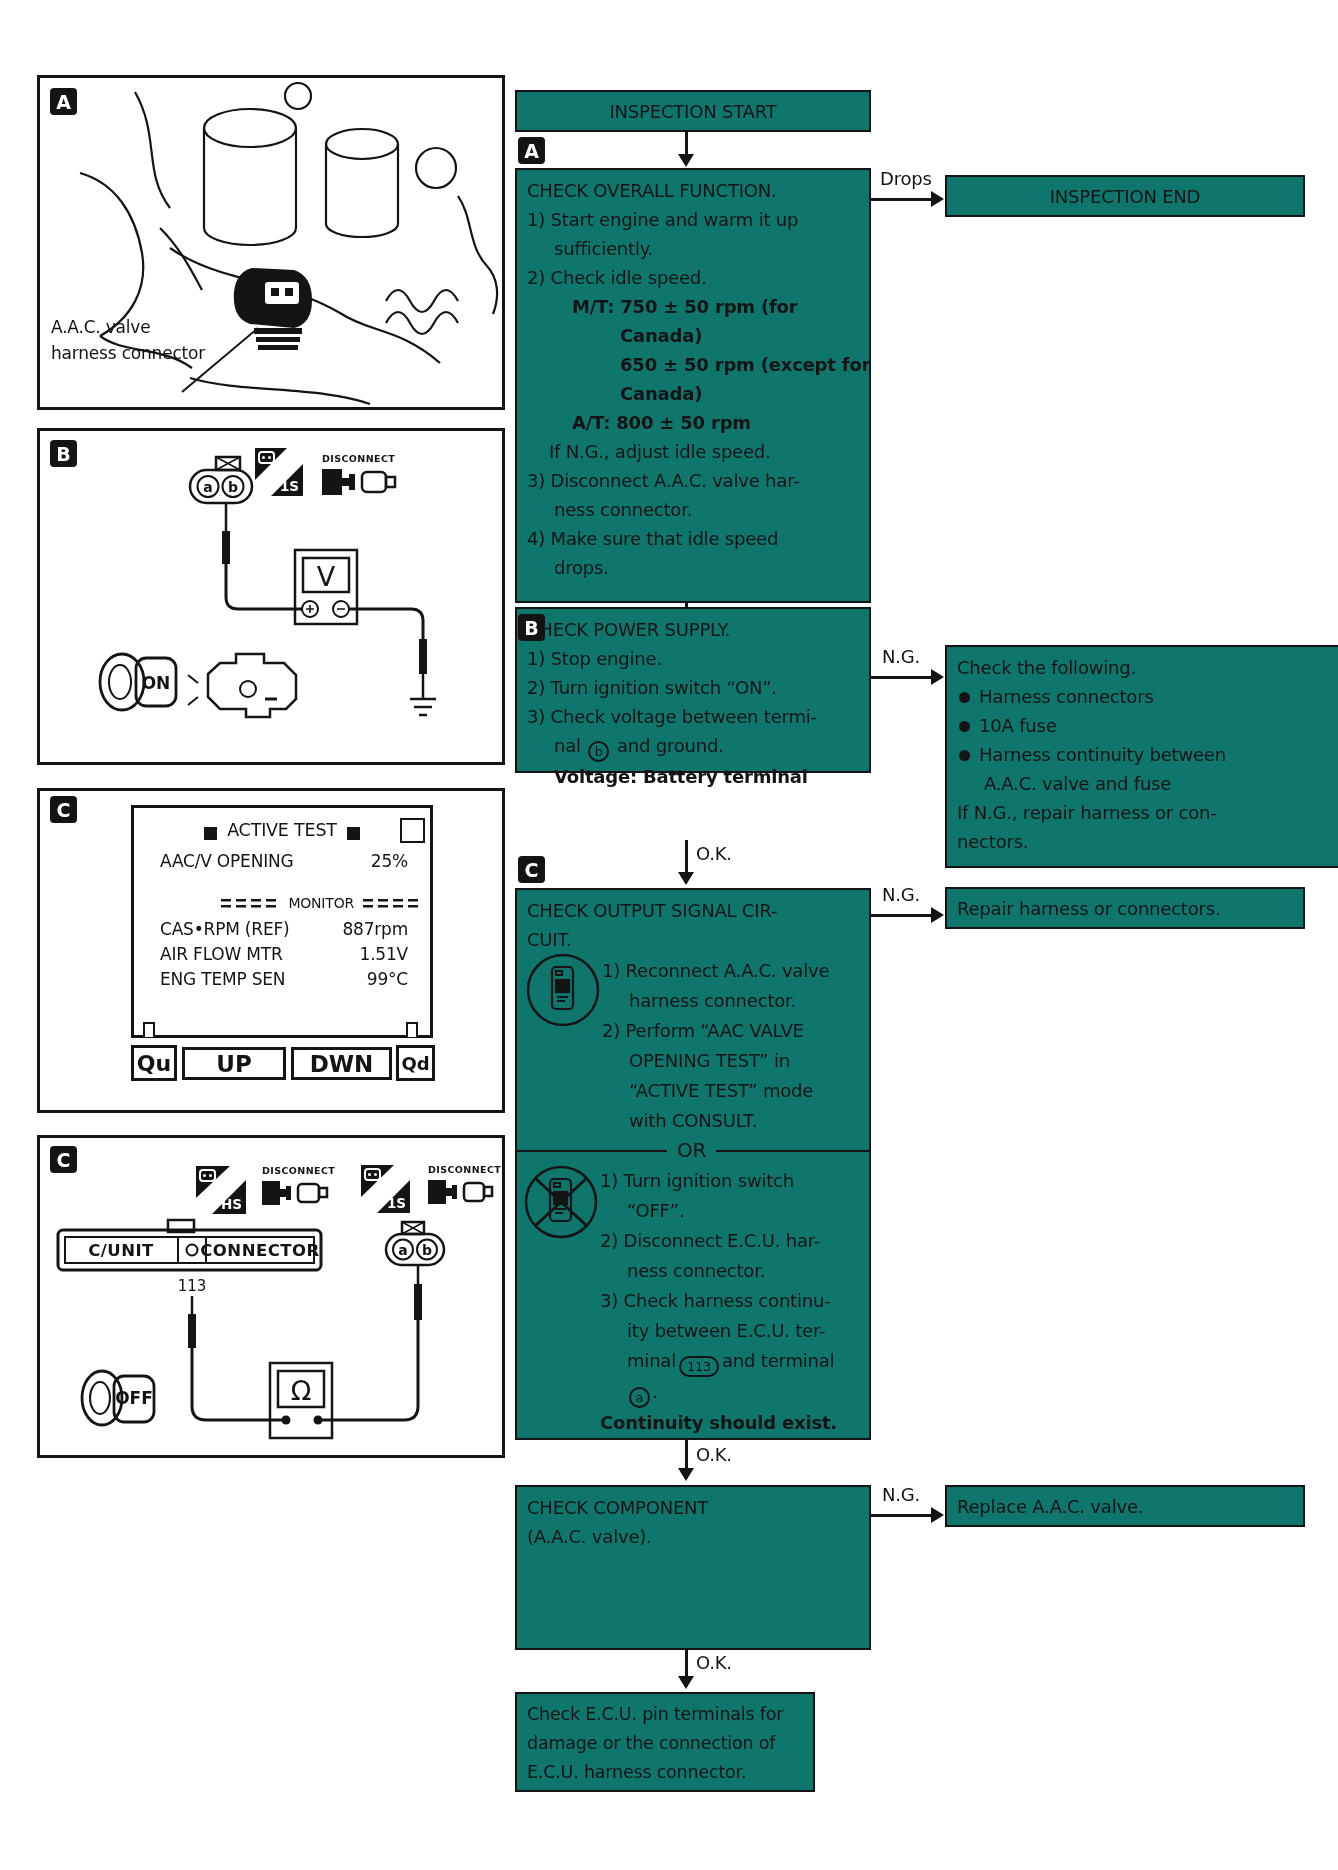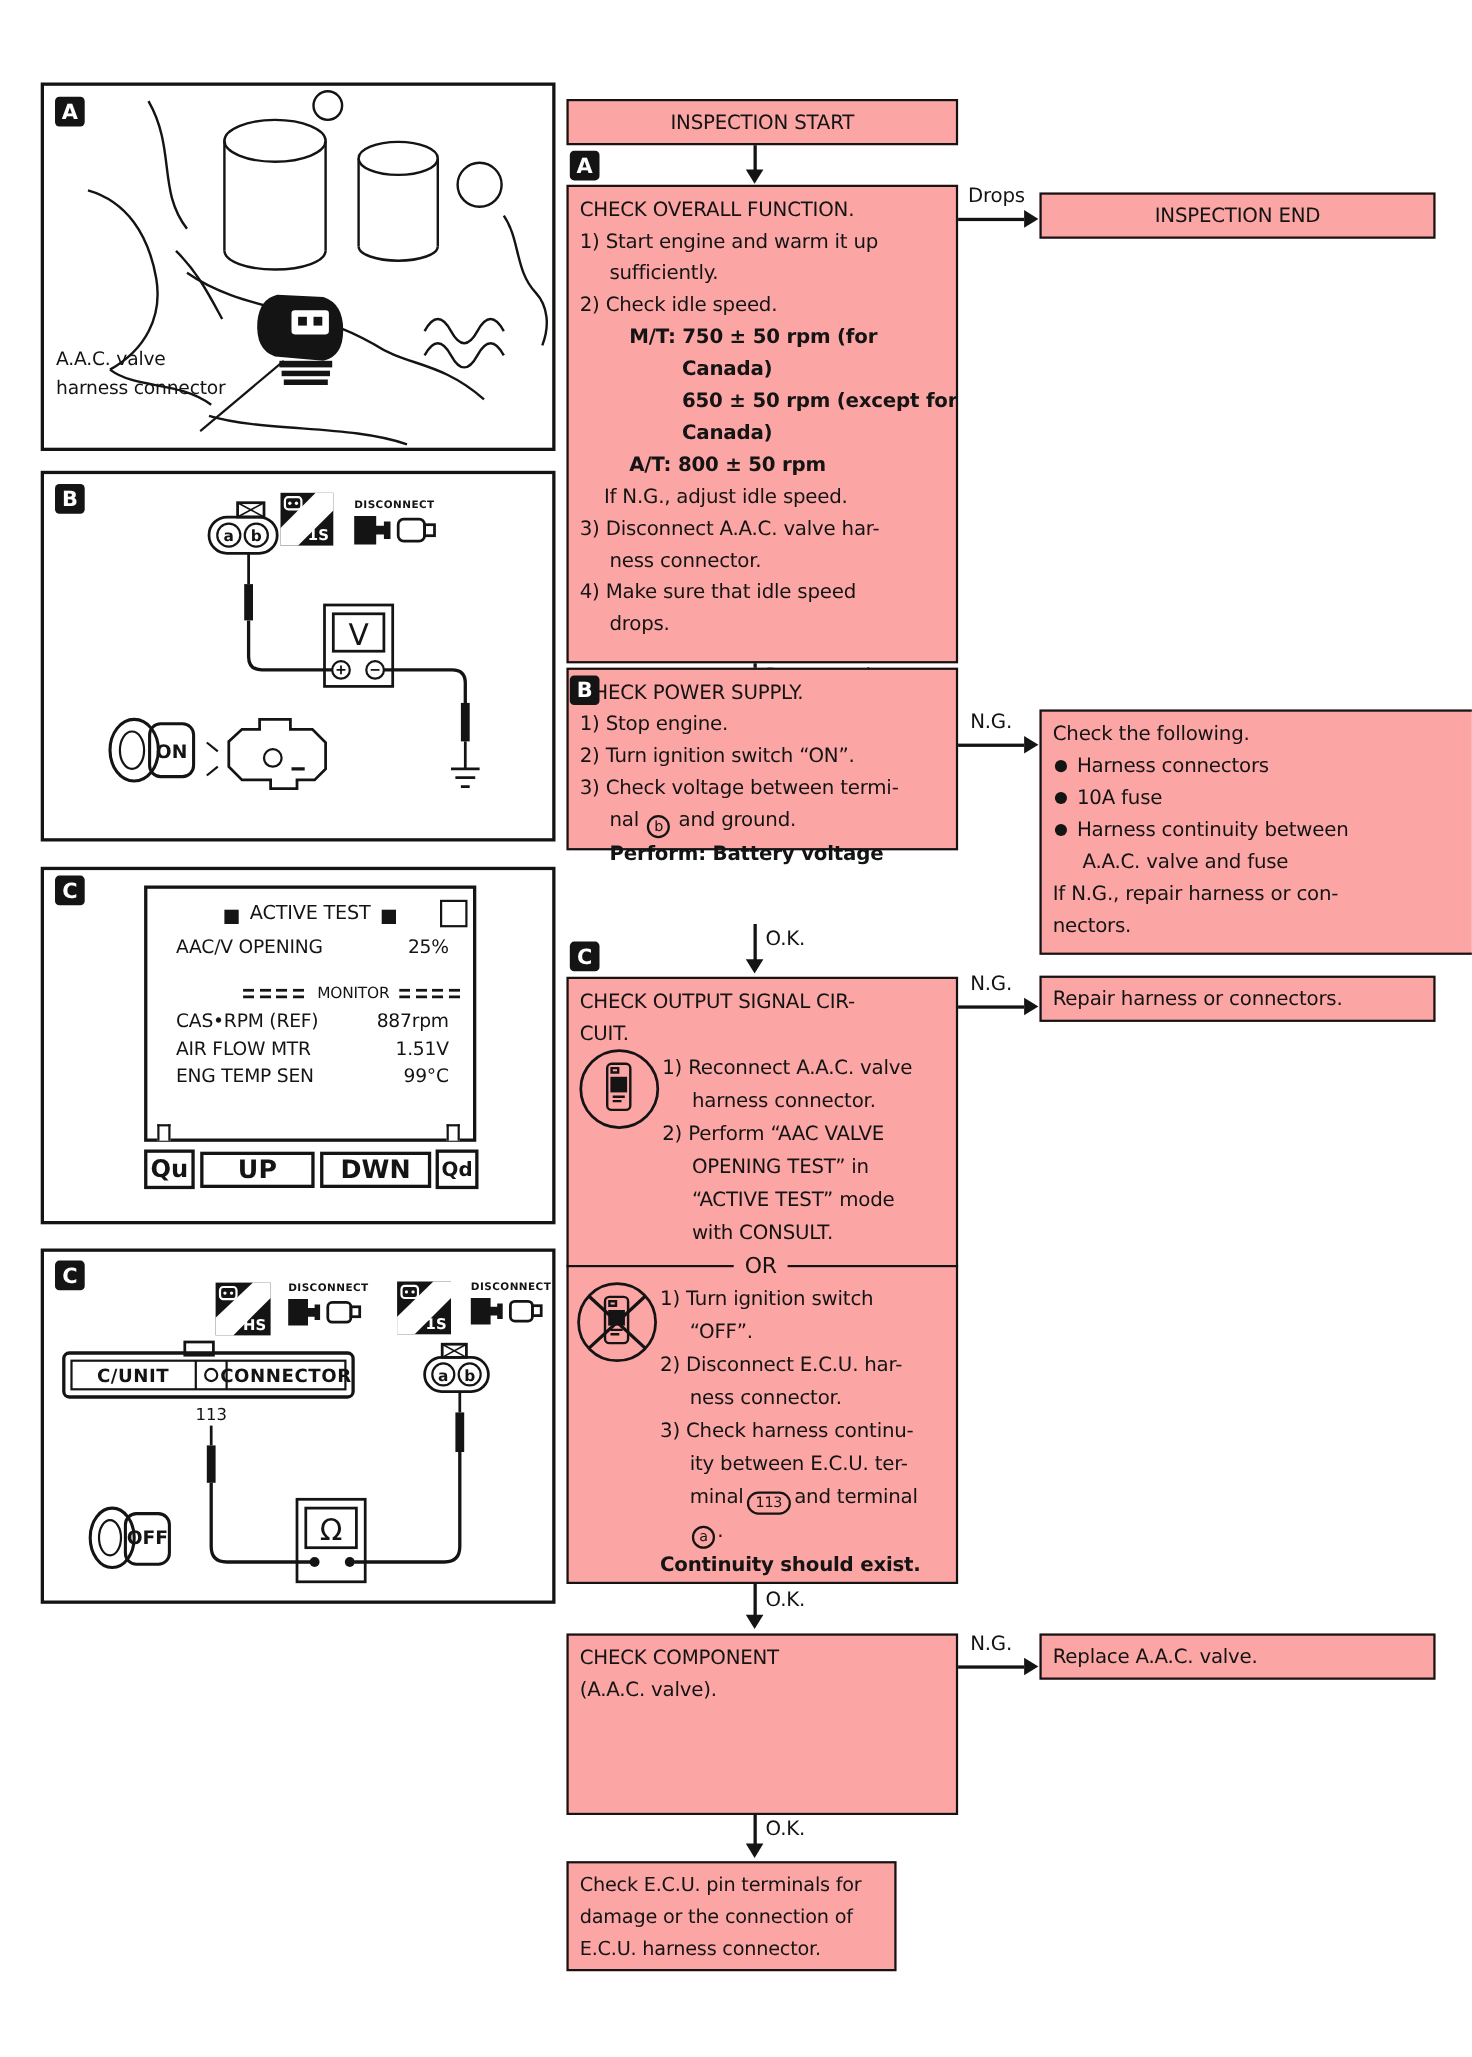--- a/index.html
+++ b/index.html
@@ -6,21 +6,21 @@
   html,body{width:1338px;height:1870px;background:#fff}
   body{position:relative;font-family:"DejaVu Sans","Liberation Sans",sans-serif;color:#141414;overflow:hidden}
 
   
   .panel{position:absolute;border:3px solid #141414;background:#fff}
   .badge{position:absolute;width:27px;height:27px;background:#141414;color:#fff;font-weight:bold;
          font-size:19px;display:flex;align-items:center;justify-content:center;border-radius:4px;z-index:3}
   .caption{position:absolute;font-size:17px;line-height:26px;letter-spacing:-0.2px}
 
   
-  .fbox{position:absolute;border:2.5px solid #141414;background:#fca5a5;font-size:18px;line-height:29px;
+  .fbox{position:absolute;border:2.5px solid #141414;background:#0f766e;font-size:18px;line-height:29px;
         letter-spacing:-0.2px;padding:6px 10px}
   .fbox.center{display:flex;align-items:center;justify-content:center;padding:0}
   .lbl{position:absolute;font-size:18px;letter-spacing:-0.2px;background:#fff;padding:0 2px}
   .vline{position:absolute;width:2.5px;background:#141414}
   .hline{position:absolute;height:2.5px;background:#141414}
   .ah-d{position:absolute;width:0;height:0;border:8px solid transparent;border-top:13px solid #141414}
   .ah-r{position:absolute;width:0;height:0;border:8px solid transparent;border-left:13px solid #141414}
   .ln{white-space:nowrap}
   .i1{padding-left:27px}.i2{padding-left:45px}.i3{padding-left:93px}.iIf{padding-left:22px}
   .b{font-weight:bold}
@@ -346,21 +346,21 @@
 <div class="fbox" style="left:515px;top:607px;width:356px;height:166px">
   <div class="ln">CHECK POWER SUPPLY.</div>
   <div class="ln">1) Stop engine.</div>
   <div class="ln">2) Turn ignition switch “ON”.</div>
   <div class="ln">3) Check voltage between termi-</div>
   <div class="ln i1">
     <span>nal</span>
     <span class="circ">b</span>
     <span>and ground.</span>
   </div>
-  <div class="ln i1 b">Perform: Battery voltage</div>
+  <div class="ln i1 b">Voltage: Battery terminal</div>
 </div>
 <div class="lbl" style="left:880px;top:646px">N.G.</div>
 <div class="hline" style="left:871px;top:676px;width:60px"></div>
 <div class="ah-r" style="left:931px;top:669px"></div>
 <div class="fbox" style="left:945px;top:645px;width:430px;height:223px">
   <div class="ln">Check the following.</div>
   <div class="ln"><span class="dot"></span><span>Harness connectors</span></div>
   <div class="ln"><span class="dot"></span><span>10A fuse</span></div>
   <div class="ln"><span class="dot"></span><span>Harness continuity between</span></div>
   <div class="ln i1">A.A.C. valve and fuse</div>

